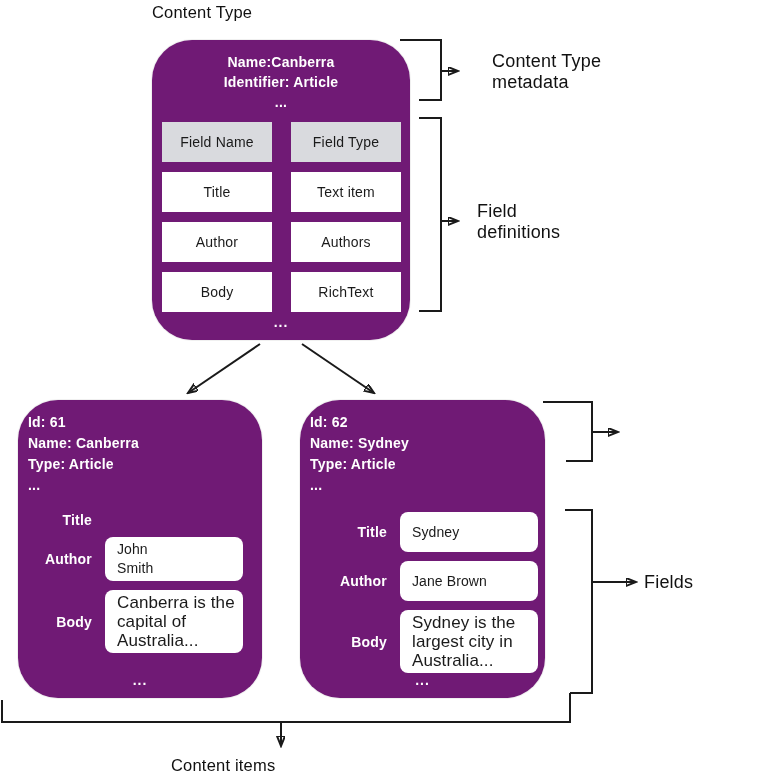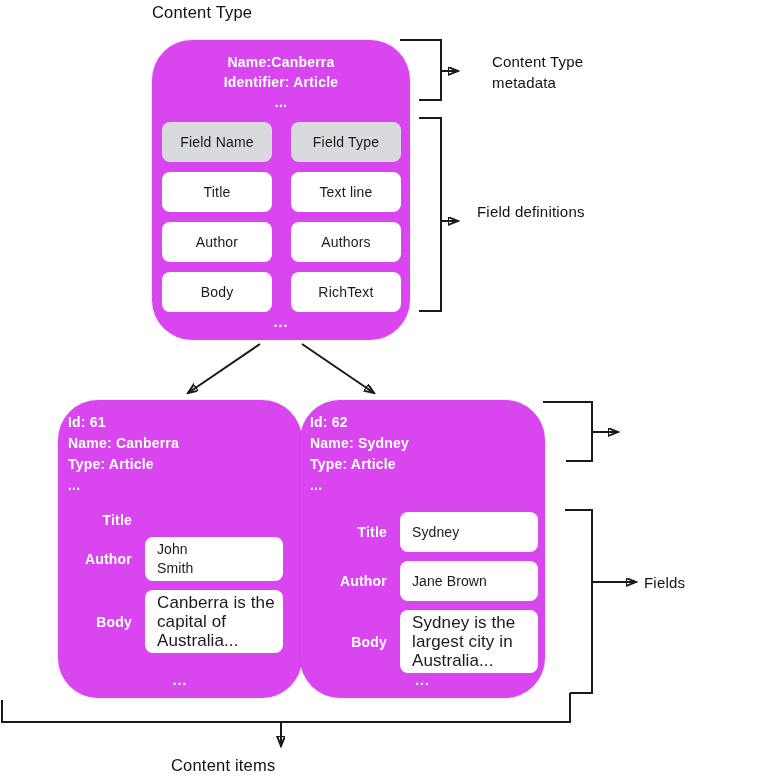--- a/index.html
+++ b/index.html
@@ -1,33 +1,33 @@
 <!DOCTYPE html>
 <html><head>
 <meta charset="utf-8">
 <style>
   html,body { margin:0; padding:0; background:#ffffff; }
   .canvas {
     position:relative; width:773px; height:782px; background:#ffffff;
     font-family:"Liberation Sans", sans-serif; color:#1a1a1a; overflow:hidden;
   }
-  .lbl { position:absolute; font-size:15px; line-height:21px; letter-spacing:0.2px; color:#111; }
+  .lbl { position:absolute; font-size:18px; line-height:21px; letter-spacing:0.2px; color:#111; }
   .lbl.center { }
   .big { font-size:16.5px; }
 
-  .darkbox { position:absolute; background:#d946ef; border-radius:40px; box-shadow:0 0 0 1px rgba(0,0,0,0.06); }
+  .darkbox { position:absolute; background:#701a75; border-radius:40px; box-shadow:0 0 0 1px rgba(0,0,0,0.06); }
   #ct-box   { left:152px; top:40px;  width:258px; height:300px; }
-  #item-box-1 { left:18px;  top:400px; width:244px; height:298px;margin-left:40px; }
+  #item-box-1 { left:18px;  top:400px; width:244px; height:298px; }
   #item-box-2 { left:300px; top:400px; width:245px; height:298px; }
 
   .ct-meta { position:absolute; top:12px; left:0; right:0; text-align:center;
              color:#fff; font-weight:bold; font-size:14px; line-height:20px; letter-spacing:0.2px; }
   .ct-grid { position:absolute; left:10px; top:82px;
              display:grid; grid-template-columns:110px 110px; column-gap:19px; row-gap:10px; }
-  .pill { height:40px; border-radius:8px; background:#ffffff; color:#1a1a1a;
+  .pill { height:40px; border-radius:0; background:#ffffff; color:#1a1a1a;
           display:flex; align-items:center; justify-content:center; font-size:14px; letter-spacing:0.2px; }
   .pill.header { background:#d9dade; }
   .box-ellipsis { position:absolute; bottom:10px; left:0; right:0; text-align:center;
                   color:#fff; font-weight:bold; font-size:14px; letter-spacing:1px; }
 
   .item-meta { position:absolute; top:12px; left:10px; right:10px; color:#fff;
                font-weight:bold; font-size:14px; line-height:21px; letter-spacing:0.2px; }
   .frows { position:absolute; top:112px; left:0; right:0; display:flex; flex-direction:column; gap:9px; }
   .frow  { display:flex; align-items:center; }
   .flabel { flex:none; text-align:right; color:#fff; font-weight:bold; font-size:14px;
@@ -84,21 +84,21 @@
   <div class="darkbox" id="ct-box">
     <div class="ct-meta">
       <div>Name:Canberra</div>
       <div>Identifier: Article</div>
       <div>...</div>
     </div>
     <div class="ct-grid">
       <div class="pill header">Field Name</div>
       <div class="pill header">Field Type</div>
       <div class="pill">Title</div>
-      <div class="pill">Text line</div>
+      <div class="pill">Text item</div>
       <div class="pill">Author</div>
       <div class="pill">Authors</div>
       <div class="pill">Body</div>
       <div class="pill">RichText</div>
     </div>
     <div class="box-ellipsis">...</div>
   </div>
 
   <div class="darkbox" id="item-box-1">
     <div class="item-meta">

